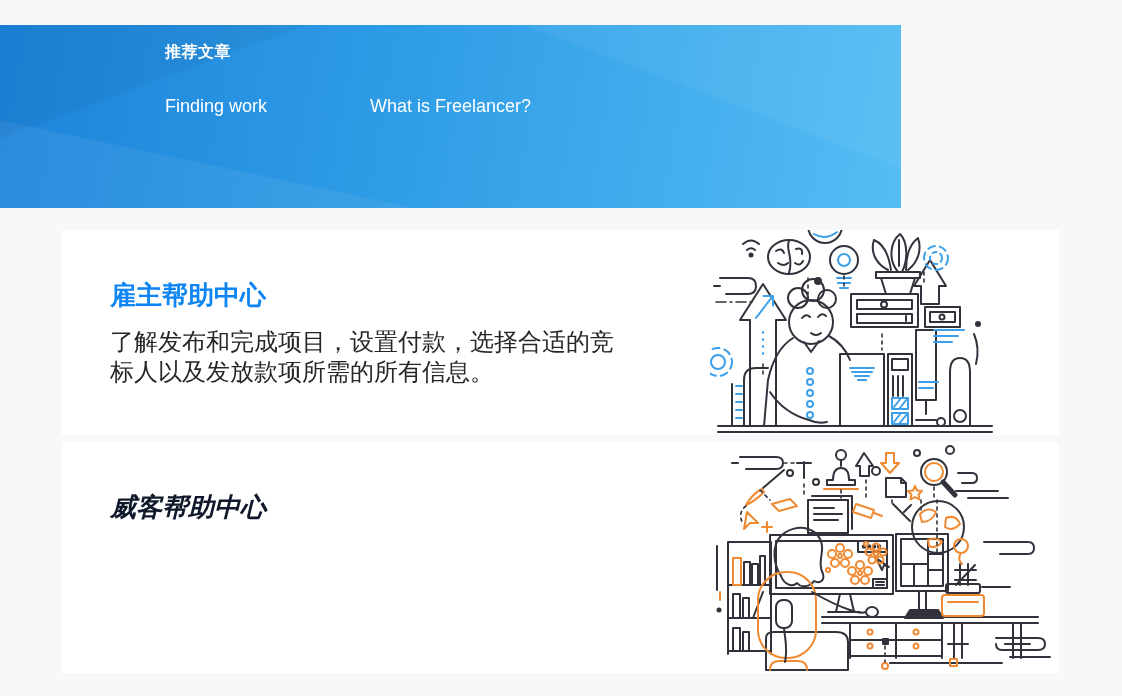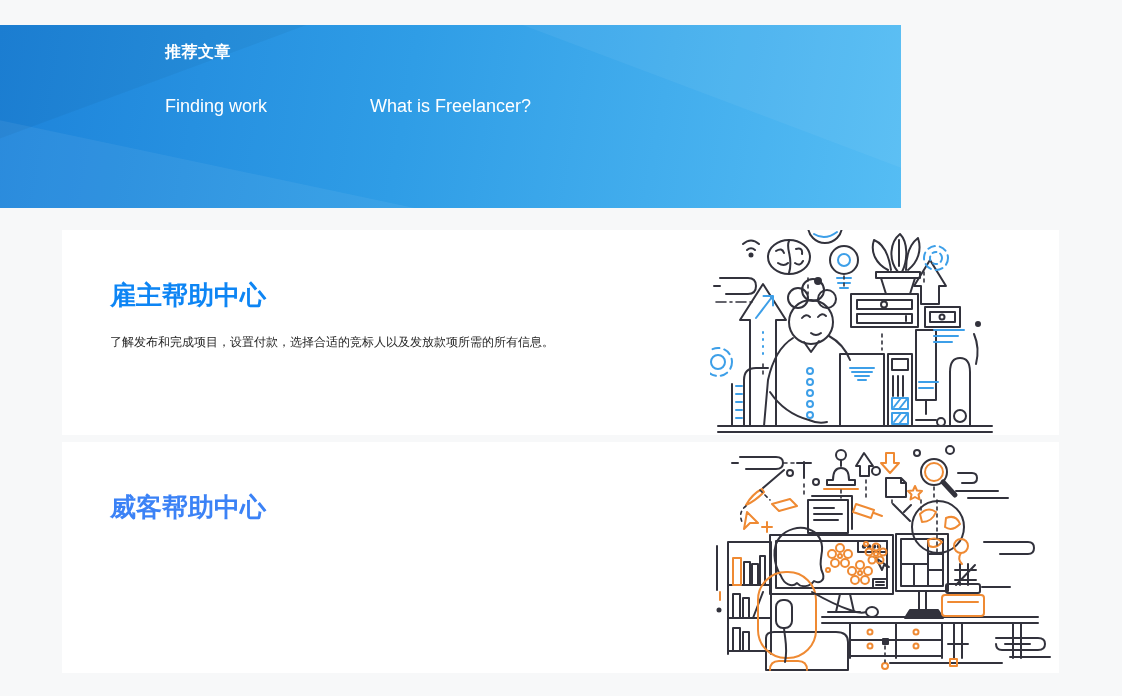--- a/index.html
+++ b/index.html
@@ -26,22 +26,22 @@
   }
 
   
   .cards { width:997px; margin:22px auto 0 62px; }
   .card { position:relative; background:#ffffff; overflow:hidden; cursor:pointer; }
   .card-employer { height:205px; margin-bottom:7px; }
   .card-freelancer { height:231px; }
   .card-text { position:absolute; left:48px; top:48px; width:540px; }
   .card-title { font-size:26px; font-weight:bold; line-height:34px; }
   .card-employer .card-title { color:#0d85f4; }
-  .card-freelancer .card-title { color:#3b82f6; }
-  .card-body { margin-top:15px; font-size:12px; line-height:30px; color:#262626; max-width:522px; }
+  .card-freelancer .card-title { color:#0f172a;font-style:italic; }
+  .card-body { margin-top:15px; font-size:24px; line-height:30px; color:#262626; max-width:522px; }
   .illus { position:absolute; top:0; display:block; }
   .illus-employer { right:64px; }
   .illus-freelancer { right:-1px; }
 
   
   .ln  { fill:none; stroke:#32323c; stroke-width:2; stroke-linecap:round; stroke-linejoin:round; }
   .lb  { fill:none; stroke:#3d9fe8; stroke-width:2; stroke-linecap:round; stroke-linejoin:round; }
   .lo  { fill:none; stroke:#ef8a33; stroke-width:2; stroke-linecap:round; stroke-linejoin:round; }
   .dsh { fill:none; stroke:#32323c; stroke-width:1.6; stroke-dasharray:3 4; stroke-linecap:round; }
 </style>

